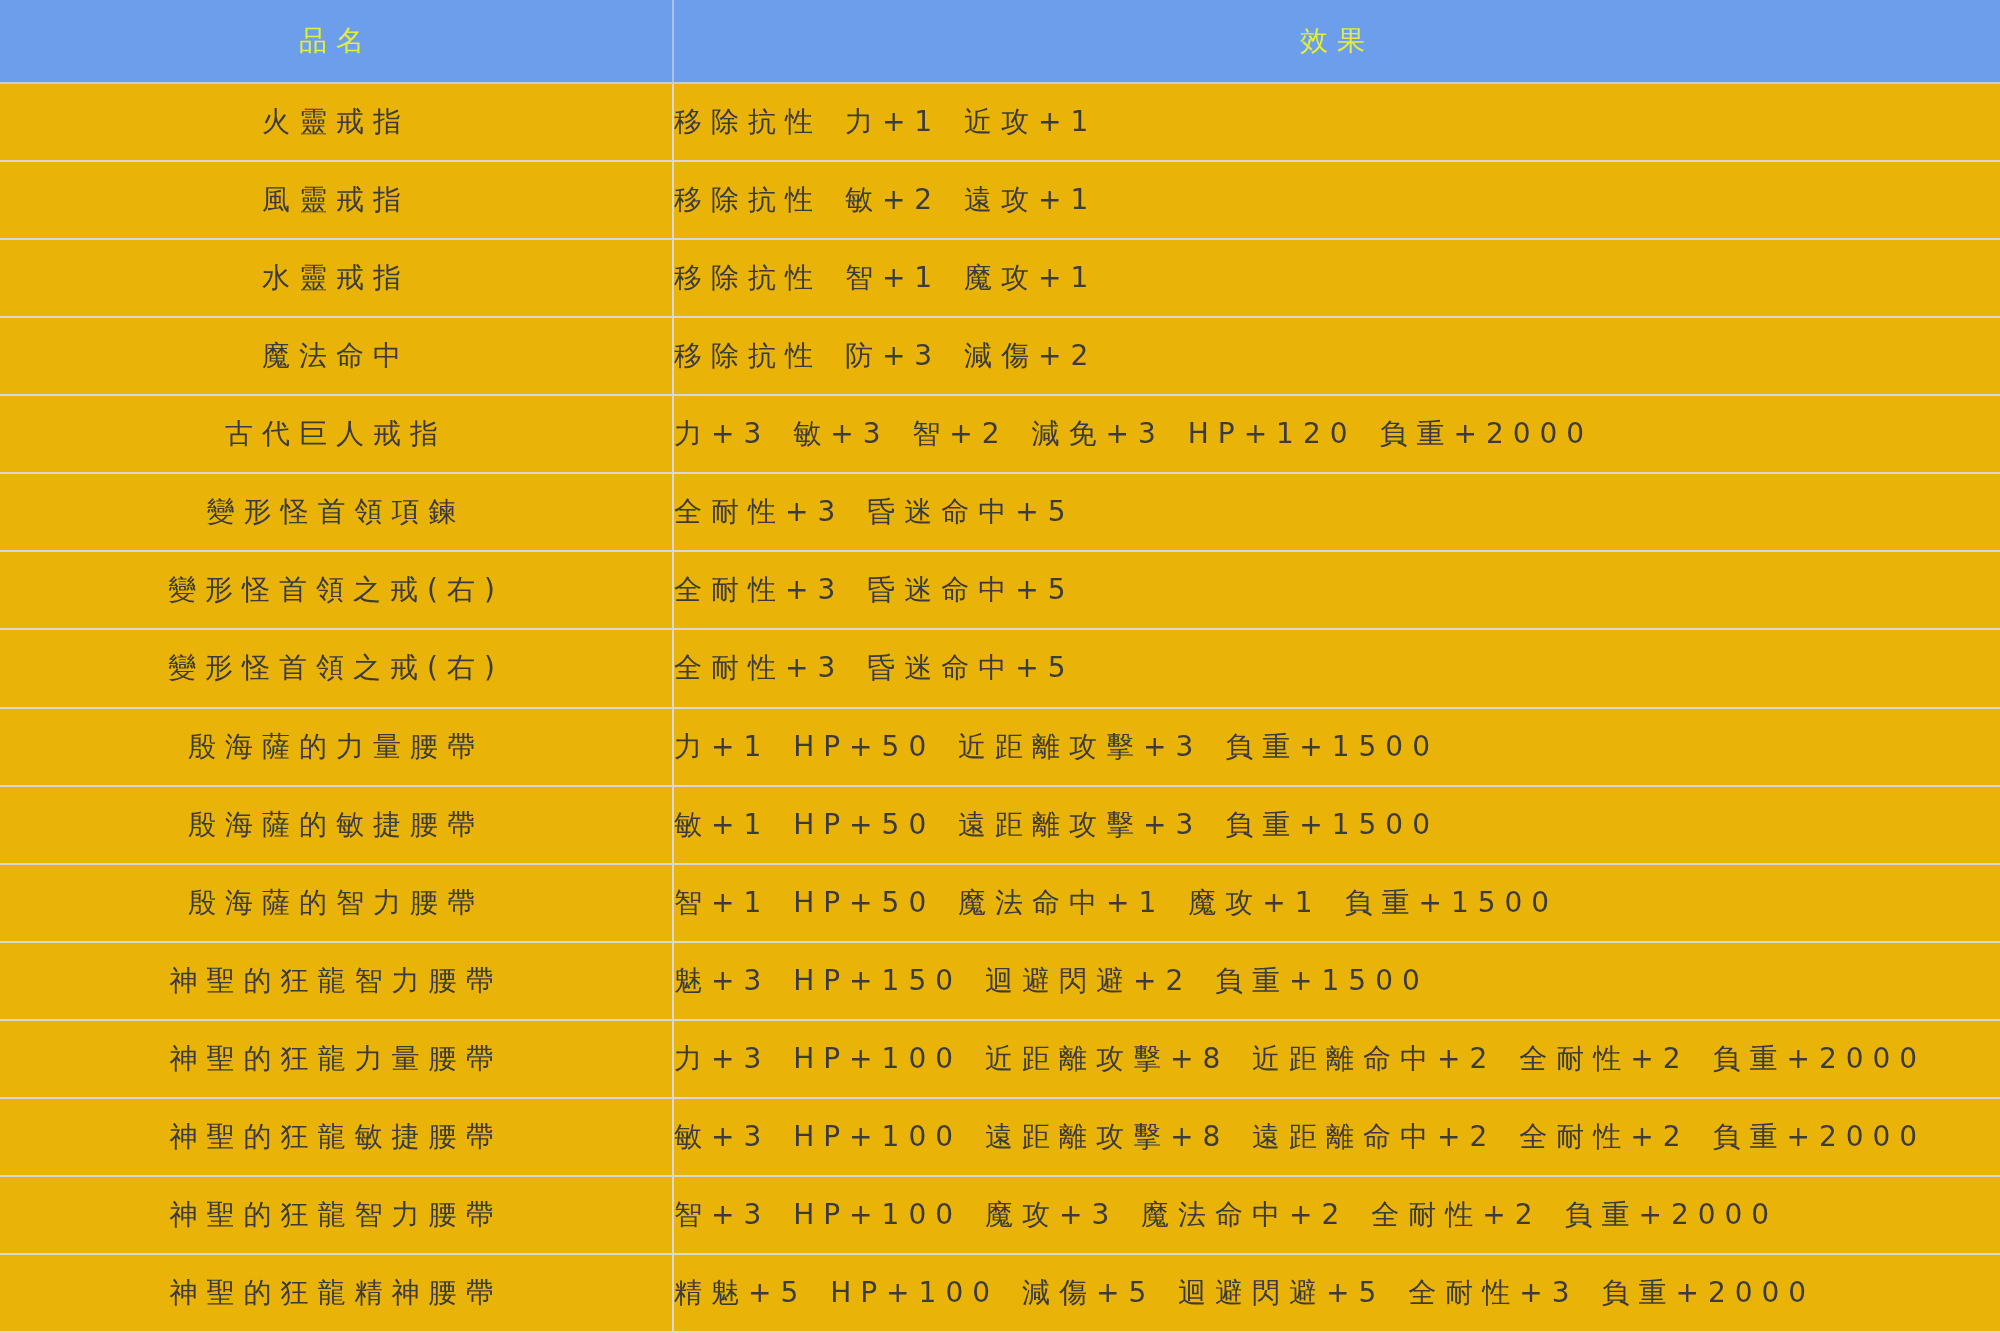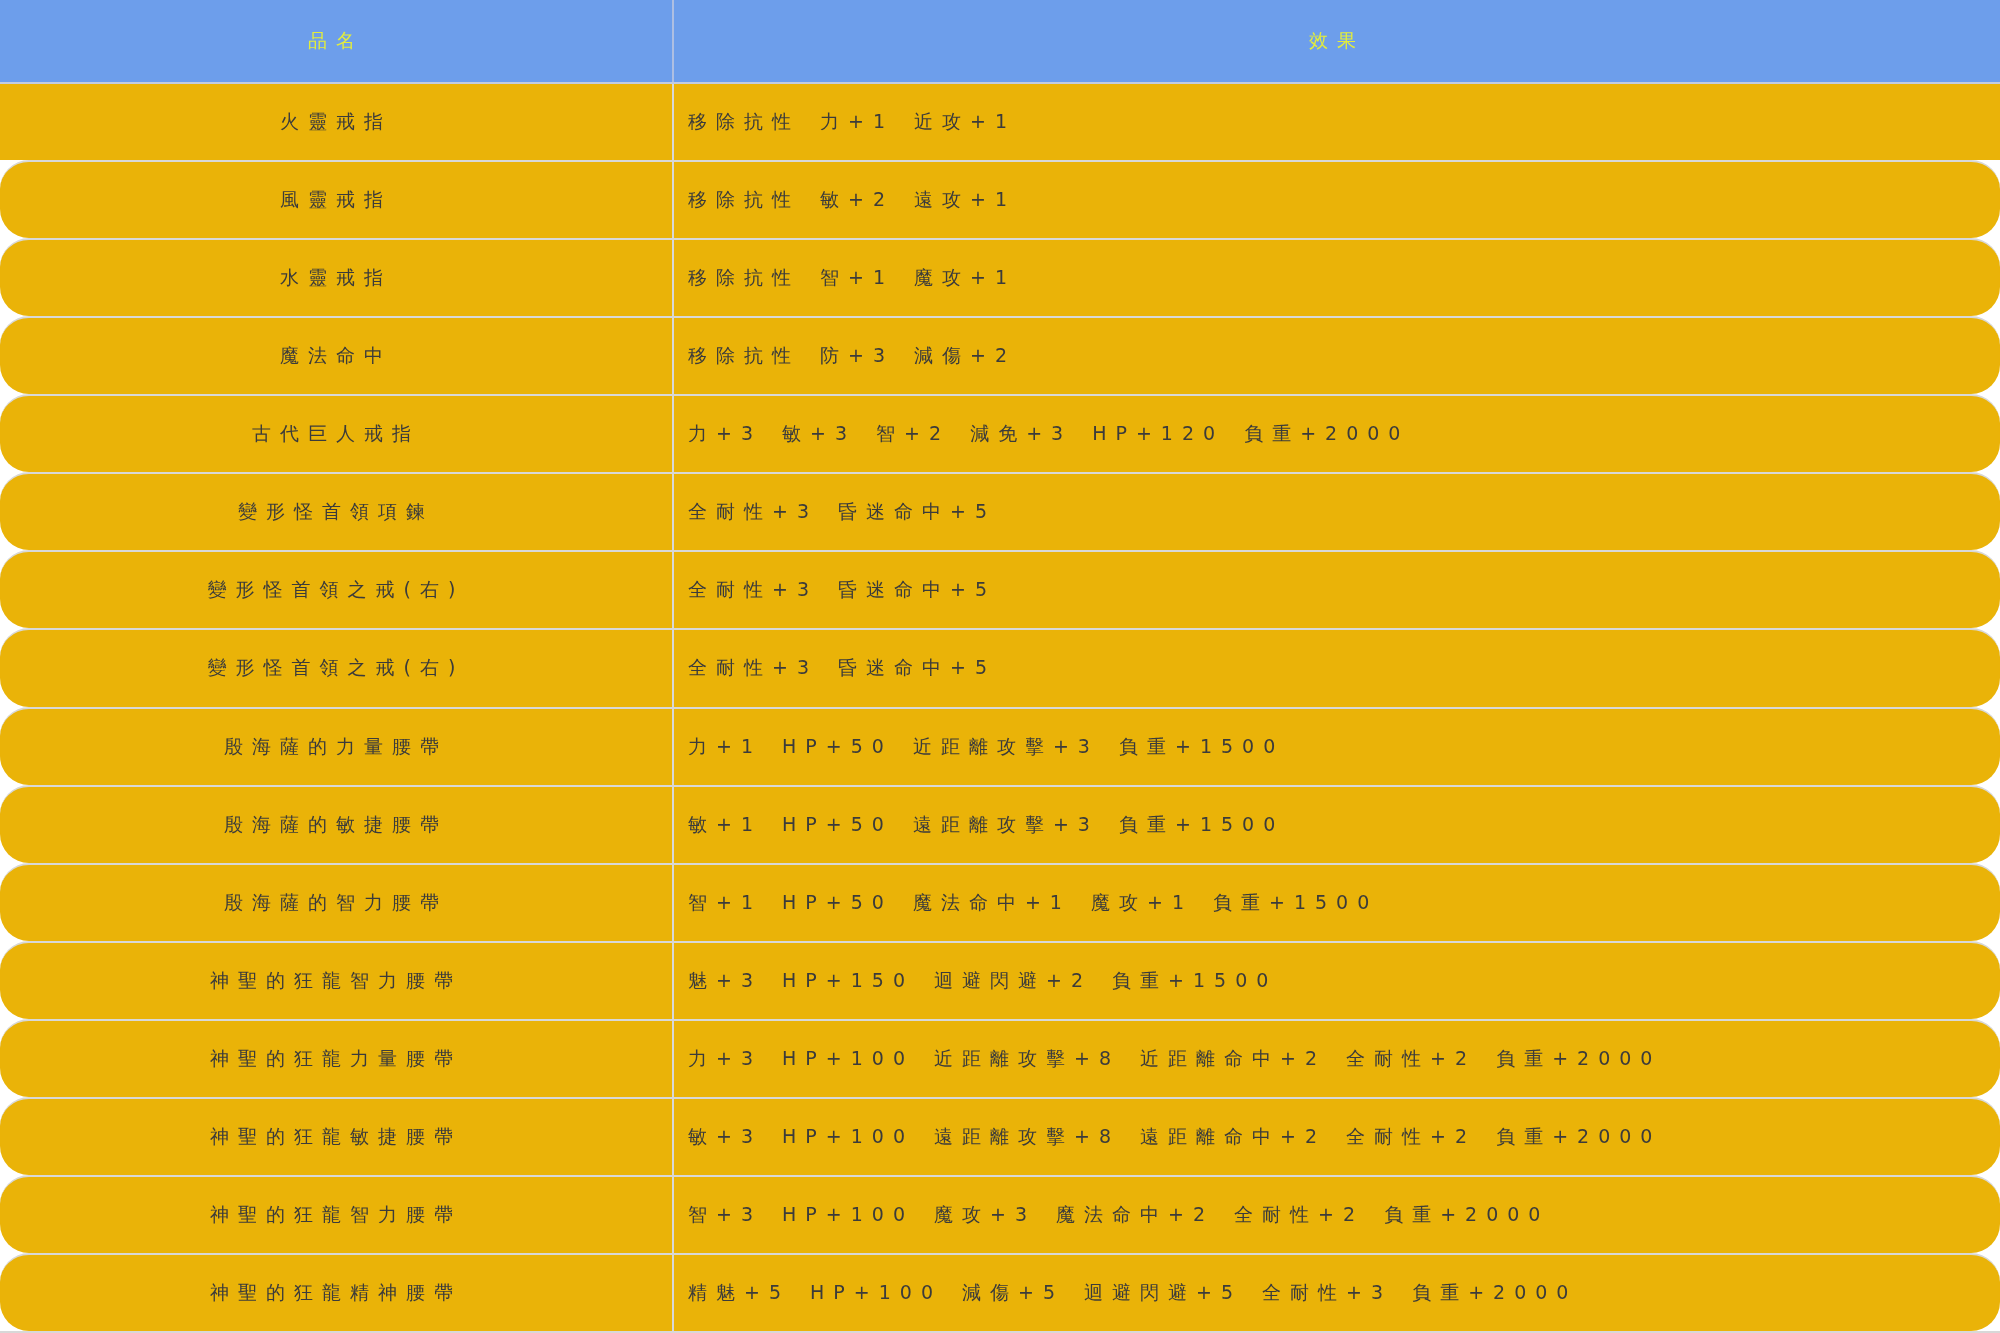--- a/index.html
+++ b/index.html
@@ -20,32 +20,32 @@
   .th{
     color:var(--header-text,#e3ed3c);
     font-size:29px;
     letter-spacing:3px;
     justify-content:center !important;
     padding-left:0 !important;
   }
   .thead .name-cell{border-right:2px solid #aebfe2;}
   #tbody{flex:1;display:flex;flex-direction:column;}
   .trow{flex:1;background:#eab308;}
-  .trow + .trow{border-top:2px solid var(--grid-line,#d8d8d8);border-radius:29px;}
+  .trow + .trow{border-top:2px solid var(--grid-line,#d8d8d8);}
   .cell{
     display:flex;align-items:center;
-    font-size:19px;
+    font-size:28px;
     letter-spacing:9px;
     word-spacing:5px;
     white-space:nowrap;
     overflow:hidden;
     box-sizing:border-box;
   }
   .name-cell{justify-content:center;border-right:2px solid var(--grid-line,#d8d8d8);}
-  .effect-cell{justify-content:flex-start;padding-left:14px;}
+  .effect-cell{justify-content:flex-start;}
 </style>
 </head>
 <body>
 
 <div class="page">
   <div class="row thead">
     <div class="cell name-cell th">品名</div>
     <div class="cell effect-cell th">效果</div>
   </div>
   <div id="tbody">

